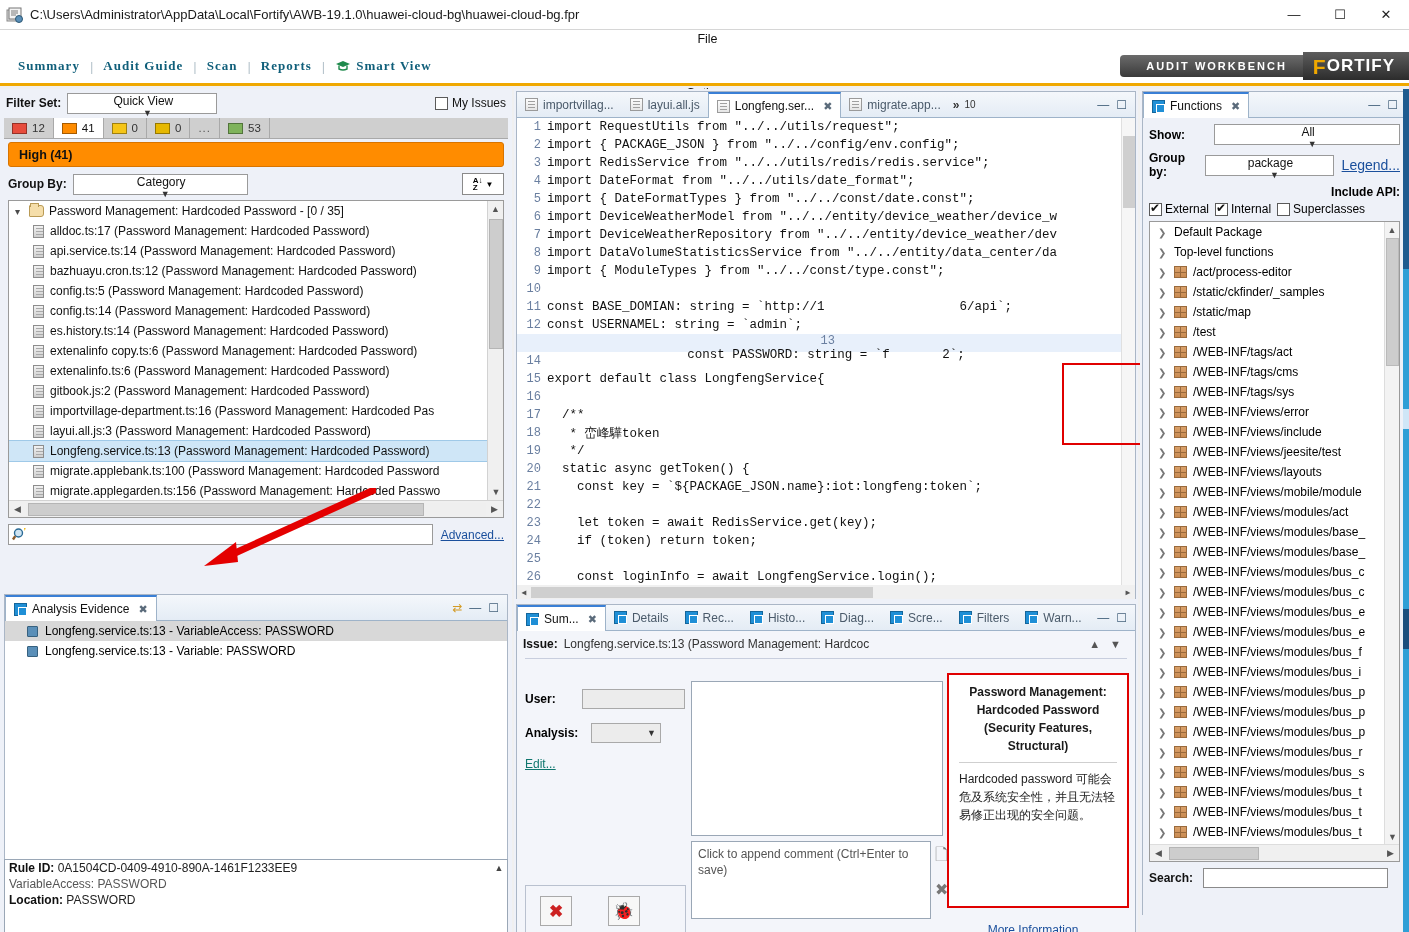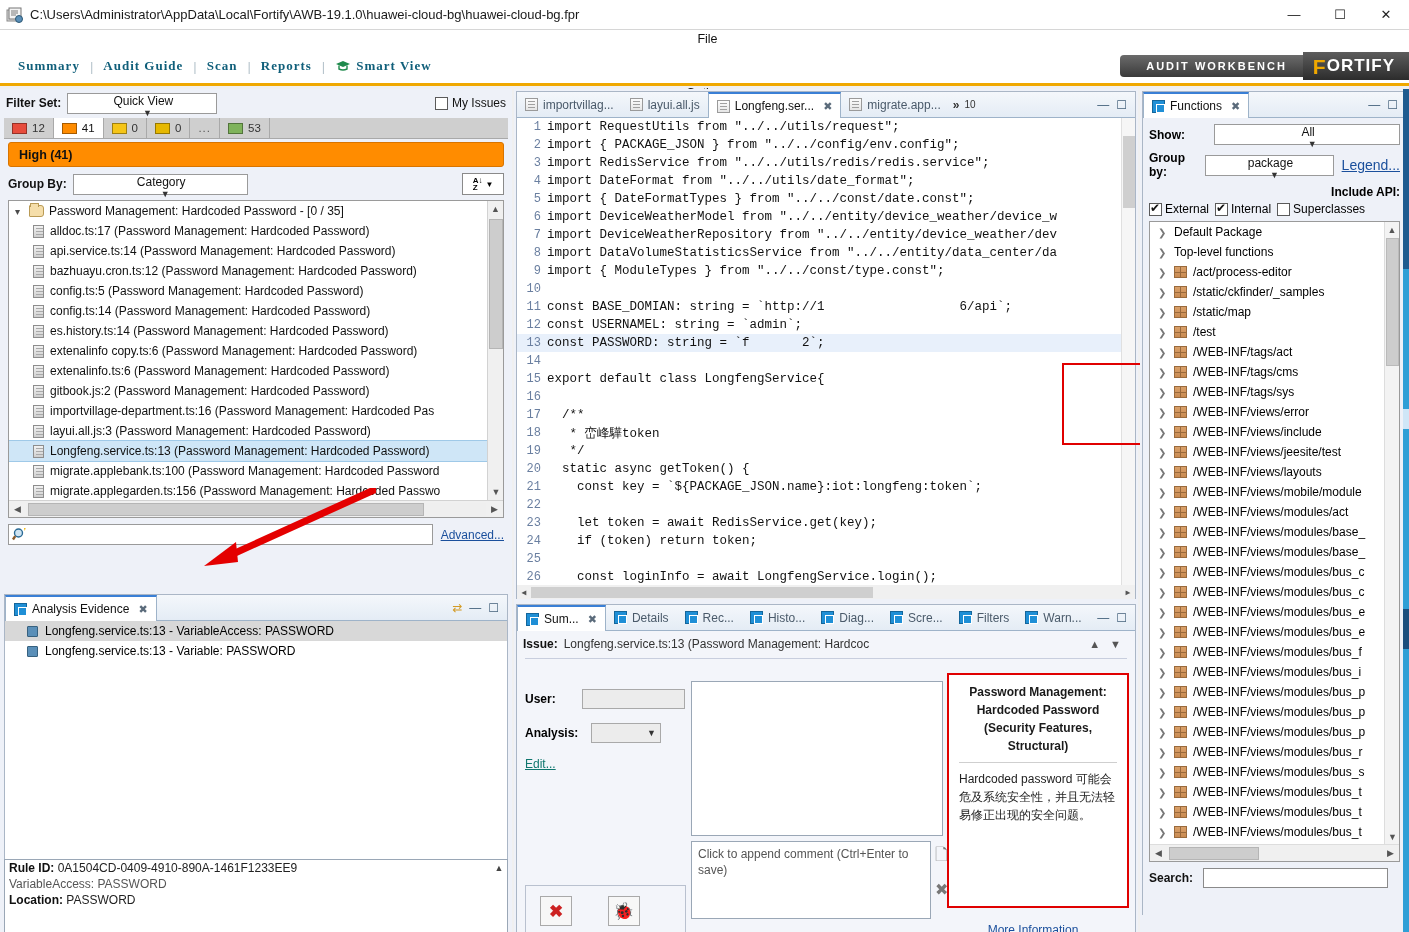--- a/index.html
+++ b/index.html
@@ -240,21 +240,21 @@
 
   
   .editor-wrap { position:absolute; left:2px; top:2px; width:620px; height:508px; }
   .code-area {
     position:relative; height:481px; background:#fff; overflow:hidden;
     font-family:"Liberation Mono", monospace; font-size:12.5px;
   }
   .codeline { display:flex; height:18px; align-items:center; white-space:pre; }
   .gutter { width:30px; text-align:right; padding-right:6px; color:#6a7fa0; flex:none; font-size:12px;}
   .codetext { color:#111; }
-  .codeline.hl { background:#e8f0fb; }
+  .codeline.hl { background:#e8f0fb;flex-direction:column; }
   .redbox {
     position:absolute; left:548px; top:274px; width:485px; height:82px;
     border:2px solid #e00000; pointer-events:none;
   }
   .redact1 {
     position:absolute; left:668px; top:288px; width:138px; height:15px;
     background:#e40000; border-radius:8px; transform:rotate(-1.5deg);
   }
   .redact2 {
     position:absolute; left:776px; top:325px; width:44px; height:14px;

